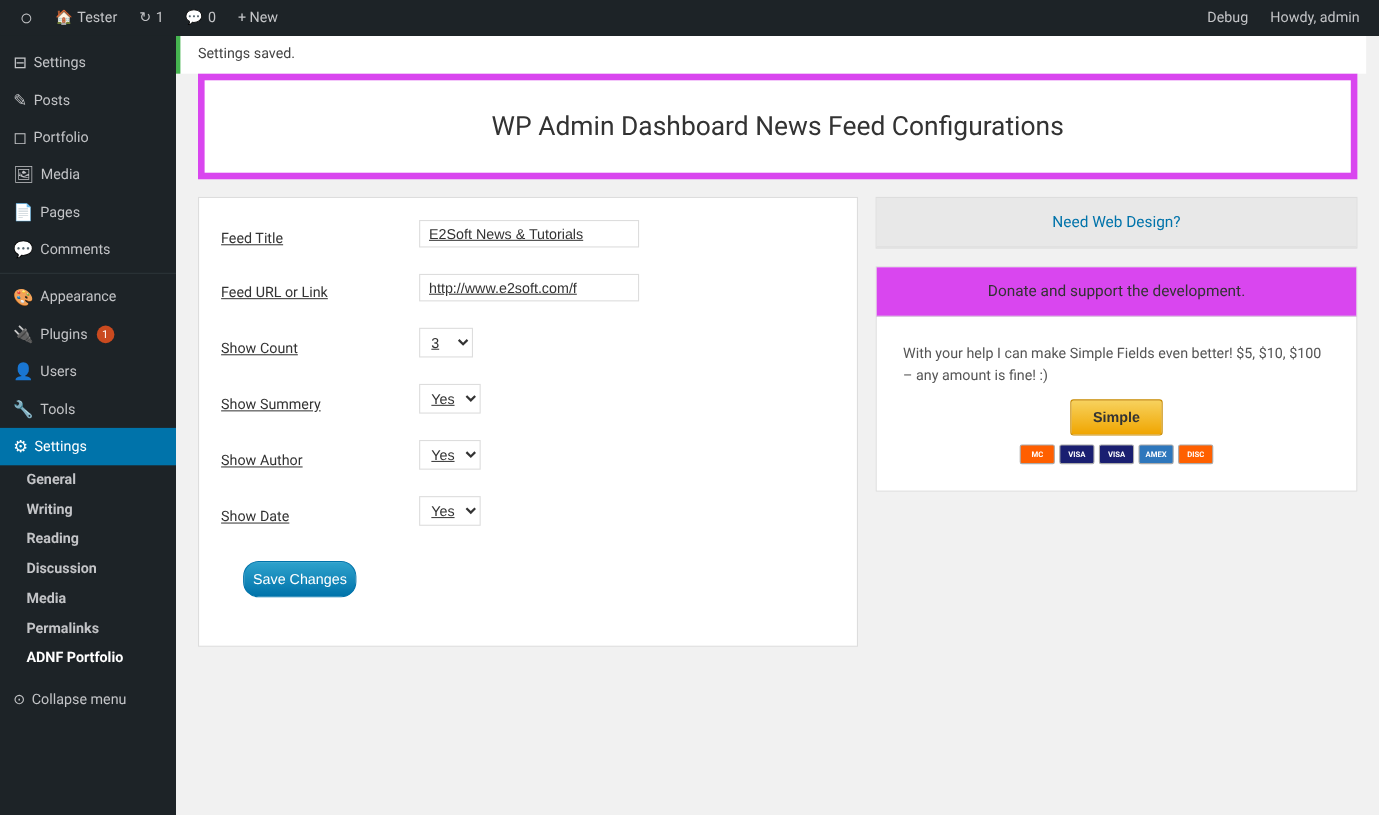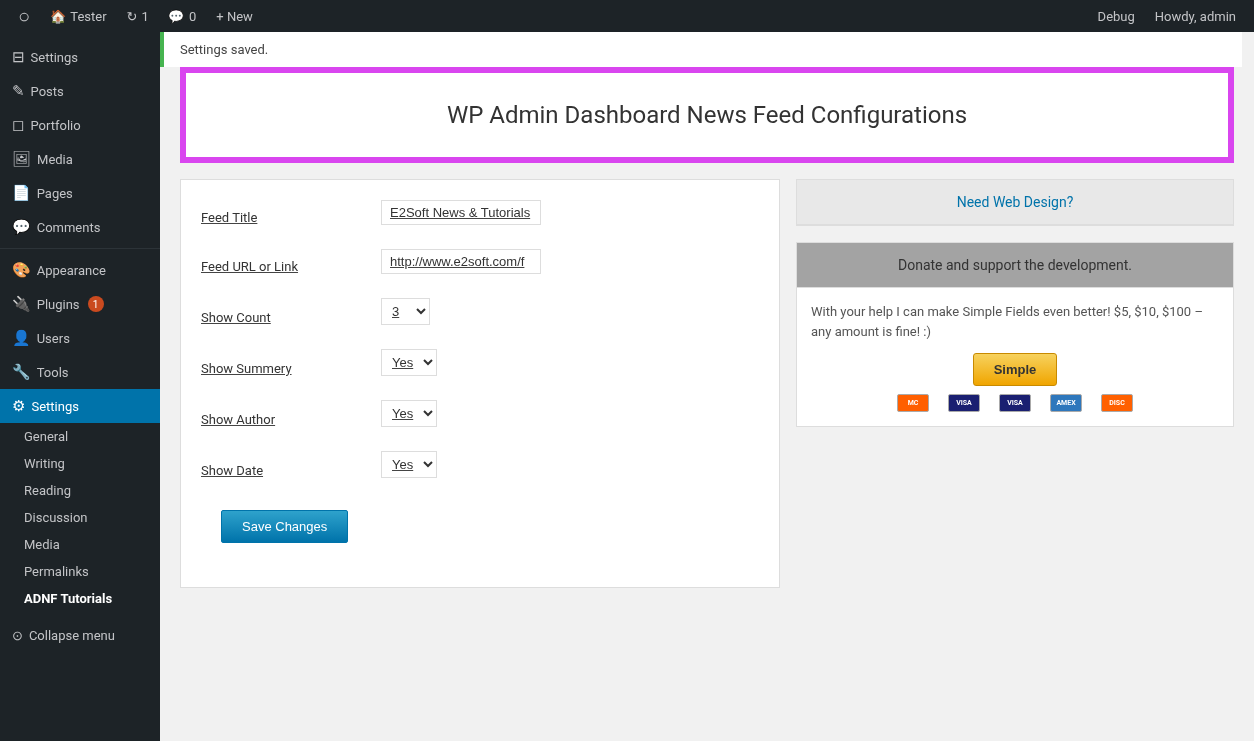--- a/index.html
+++ b/index.html
@@ -62,20 +62,21 @@
       gap: 6px;
     }
     .sidebar-item.active { background: #0073aa; color: #fff; }
     .sidebar-item .icon { font-size: 15px; }
     .sidebar-divider { height: 1px; background: #2c3338; margin: 4px 0; }
     .sidebar-sub-item {
       padding: 6px 12px 6px 24px;
       cursor: pointer;
       color: #c3c4c7;
       font-size: 13px;
+      font-weight: bold;
     }
     .sidebar-sub-item.active-sub { color: #fff; font-weight: bold; }
     .sidebar-collapse {
       display: flex;
       align-items: center;
       padding: 8px 12px;
       cursor: pointer;
       color: #c3c4c7;
       font-size: 13px;
       gap: 6px;
@@ -149,40 +150,40 @@
     .form-label {
       width: 180px;
       font-size: 13px;
       color: #333;
       flex-shrink: 0;
     }
     .form-input {
       border: 1px solid #ddd;
       padding: 4px 8px;
       font-size: 13px;
-      width: 160px;
+      width: 200px;
       color: #333;
       background: #fff;
     }
     .form-select {
       border: 1px solid #ddd;
       padding: 4px 6px;
       font-size: 13px;
       background: #fff;
       color: #333;
     }
 
     .save-btn {
       background: linear-gradient(#2ea2cc, #0073aa);
       color: #fff;
       border: 1px solid #0073aa;
-      padding: 8px 20px;
-      font-size: 13px;
-      cursor: pointer;
-      border-radius: 2px;
+      padding: 8px 8px;
+      font-size: 13px;
+      cursor: pointer;
+      border-radius: 14px;
       margin-left: 20px;
       margin-top: 8px;
     }
 
     
     .side-panel {
       width: 438px;
       flex-shrink: 0;
       display: flex;
       flex-direction: column;
@@ -202,30 +203,30 @@
       background: #e8e8e8;
       border-bottom: 1px solid #ddd;
     }
     .side-box-link a {
       color: #0073aa;
       text-decoration: none;
       font-size: 14px;
     }
 
     .side-box-donate {
-      background: #a3a3a3;
+      background: #d946ef;
       padding: 14px;
       text-align: center;
       font-size: 14px;
       color: #333;
       border-bottom: 1px solid #ddd;
     }
 
     .side-box-body {
-      padding: 14px;
+      padding: 24px;
       font-size: 13px;
       color: #555;
       line-height: 1.5;
     }
 
     .donate-btn-wrap {
       margin-top: 12px;
       text-align: center;
     }
     .donate-btn {
@@ -234,21 +235,21 @@
       padding: 8px 20px;
       border-radius: 3px;
       cursor: pointer;
       font-size: 13px;
       font-weight: bold;
       color: #333;
     }
     .payment-icons {
       margin-top: 8px;
       display: flex;
-      gap: 19px;
+      gap: 4px;
       justify-content: center;
       flex-wrap: wrap;
     }
     .payment-icon {
       background: #ddd;
       border: 1px solid #aaa;
       border-radius: 2px;
       width: 32px; height: 18px;
       font-size: 7px;
       display: flex;
@@ -345,21 +346,21 @@
       <span class="icon">⚙</span>
       <span>Settings</span>
     </div>
 
     <div class="sidebar-sub-item">General</div>
     <div class="sidebar-sub-item">Writing</div>
     <div class="sidebar-sub-item">Reading</div>
     <div class="sidebar-sub-item">Discussion</div>
     <div class="sidebar-sub-item">Media</div>
     <div class="sidebar-sub-item">Permalinks</div>
-    <div class="sidebar-sub-item active-sub">ADNF Tutorials</div>
+    <div class="sidebar-sub-item active-sub">ADNF Portfolio</div>
 
     <div class="sidebar-collapse">
       <span>⊙</span>
       <span>Collapse menu</span>
     </div>
   </div>
 
   <div id="main">
 
     <div class="notice">

